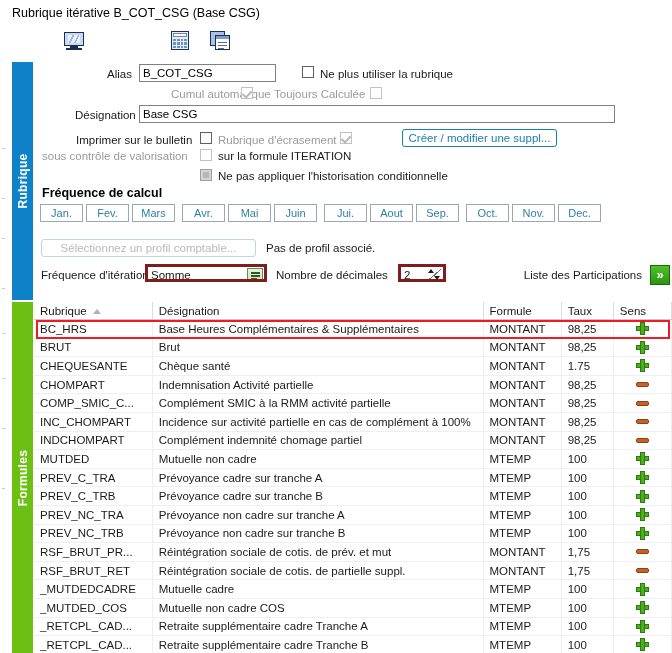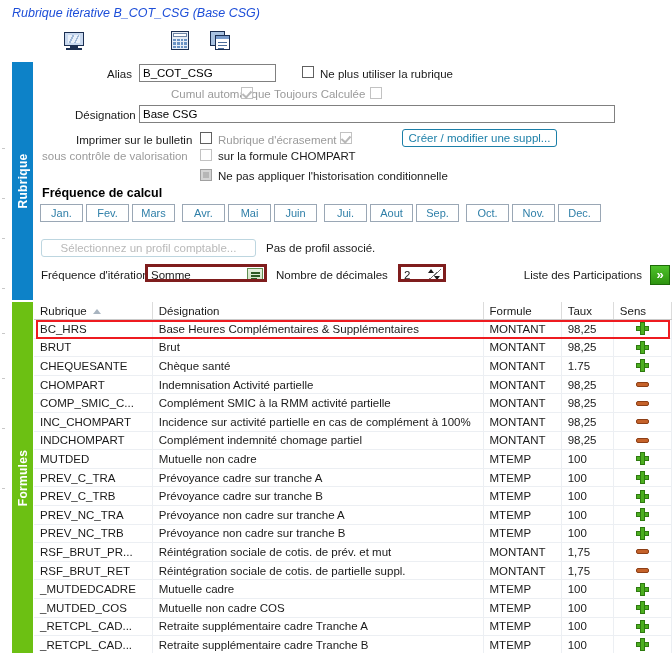--- a/index.html
+++ b/index.html
@@ -16,23 +16,22 @@
     color: #1a1a1a;
     overflow: hidden;
   }
 
   
   #window-title {
     position: absolute;
     left: 12px;
     top: 6px;
     font-size: 12.5px;
-    color: #1d4ed8;
-    white-space: nowrap;
-    font-style: italic;
+    color: #000000;
+    white-space: nowrap;
   }
 
   
   #toolbar {
     position: absolute;
     left: 0;
     top: 28px;
     width: 672px;
     height: 30px;
   }
@@ -473,21 +472,21 @@
   <div class="lbl" style="left:41px; top:51px;">Désignation</div>
   <div class="txtbox" style="left:105px; top:47px; width:476px; height:18px;">Base CSG</div>
 
   <div class="lbl" style="left:42px; top:76px;">Imprimer sur le bulletin</div>
   <div class="cbx" style="left:166px; top:74px;"></div>
   <div class="lbl dim" style="left:184px; top:76px;">Rubrique d'écrasement</div>
   <div class="cbx dim checked-dim" style="left:306px; top:74px;"></div>
 
   <div class="lbl dim" style="left:8px; top:92px;">sous contrôle de valorisation</div>
   <div class="cbx dim" style="left:166px; top:91px;"></div>
-  <div class="lbl" style="left:184px; top:92px;">sur la formule CHOMPART</div>
+  <div class="lbl" style="left:184px; top:92px;">sur la formule ITERATION</div>
 
   <div class="cbx greyfill" style="left:166px; top:111px;"></div>
   <div class="lbl" style="left:184px; top:112px;">Ne pas appliquer l'historisation conditionnelle</div>
 
   <div class="btn-flat" style="left:368px; top:71px; width:155px; height:18px; line-height:17px;">Créer / modifier une suppl...</div>
 
   <div id="freq-title">Fréquence de calcul</div>
   <div id="month-row">
     <div class="month-group">
       <div class="month-btn">Jan.</div>

